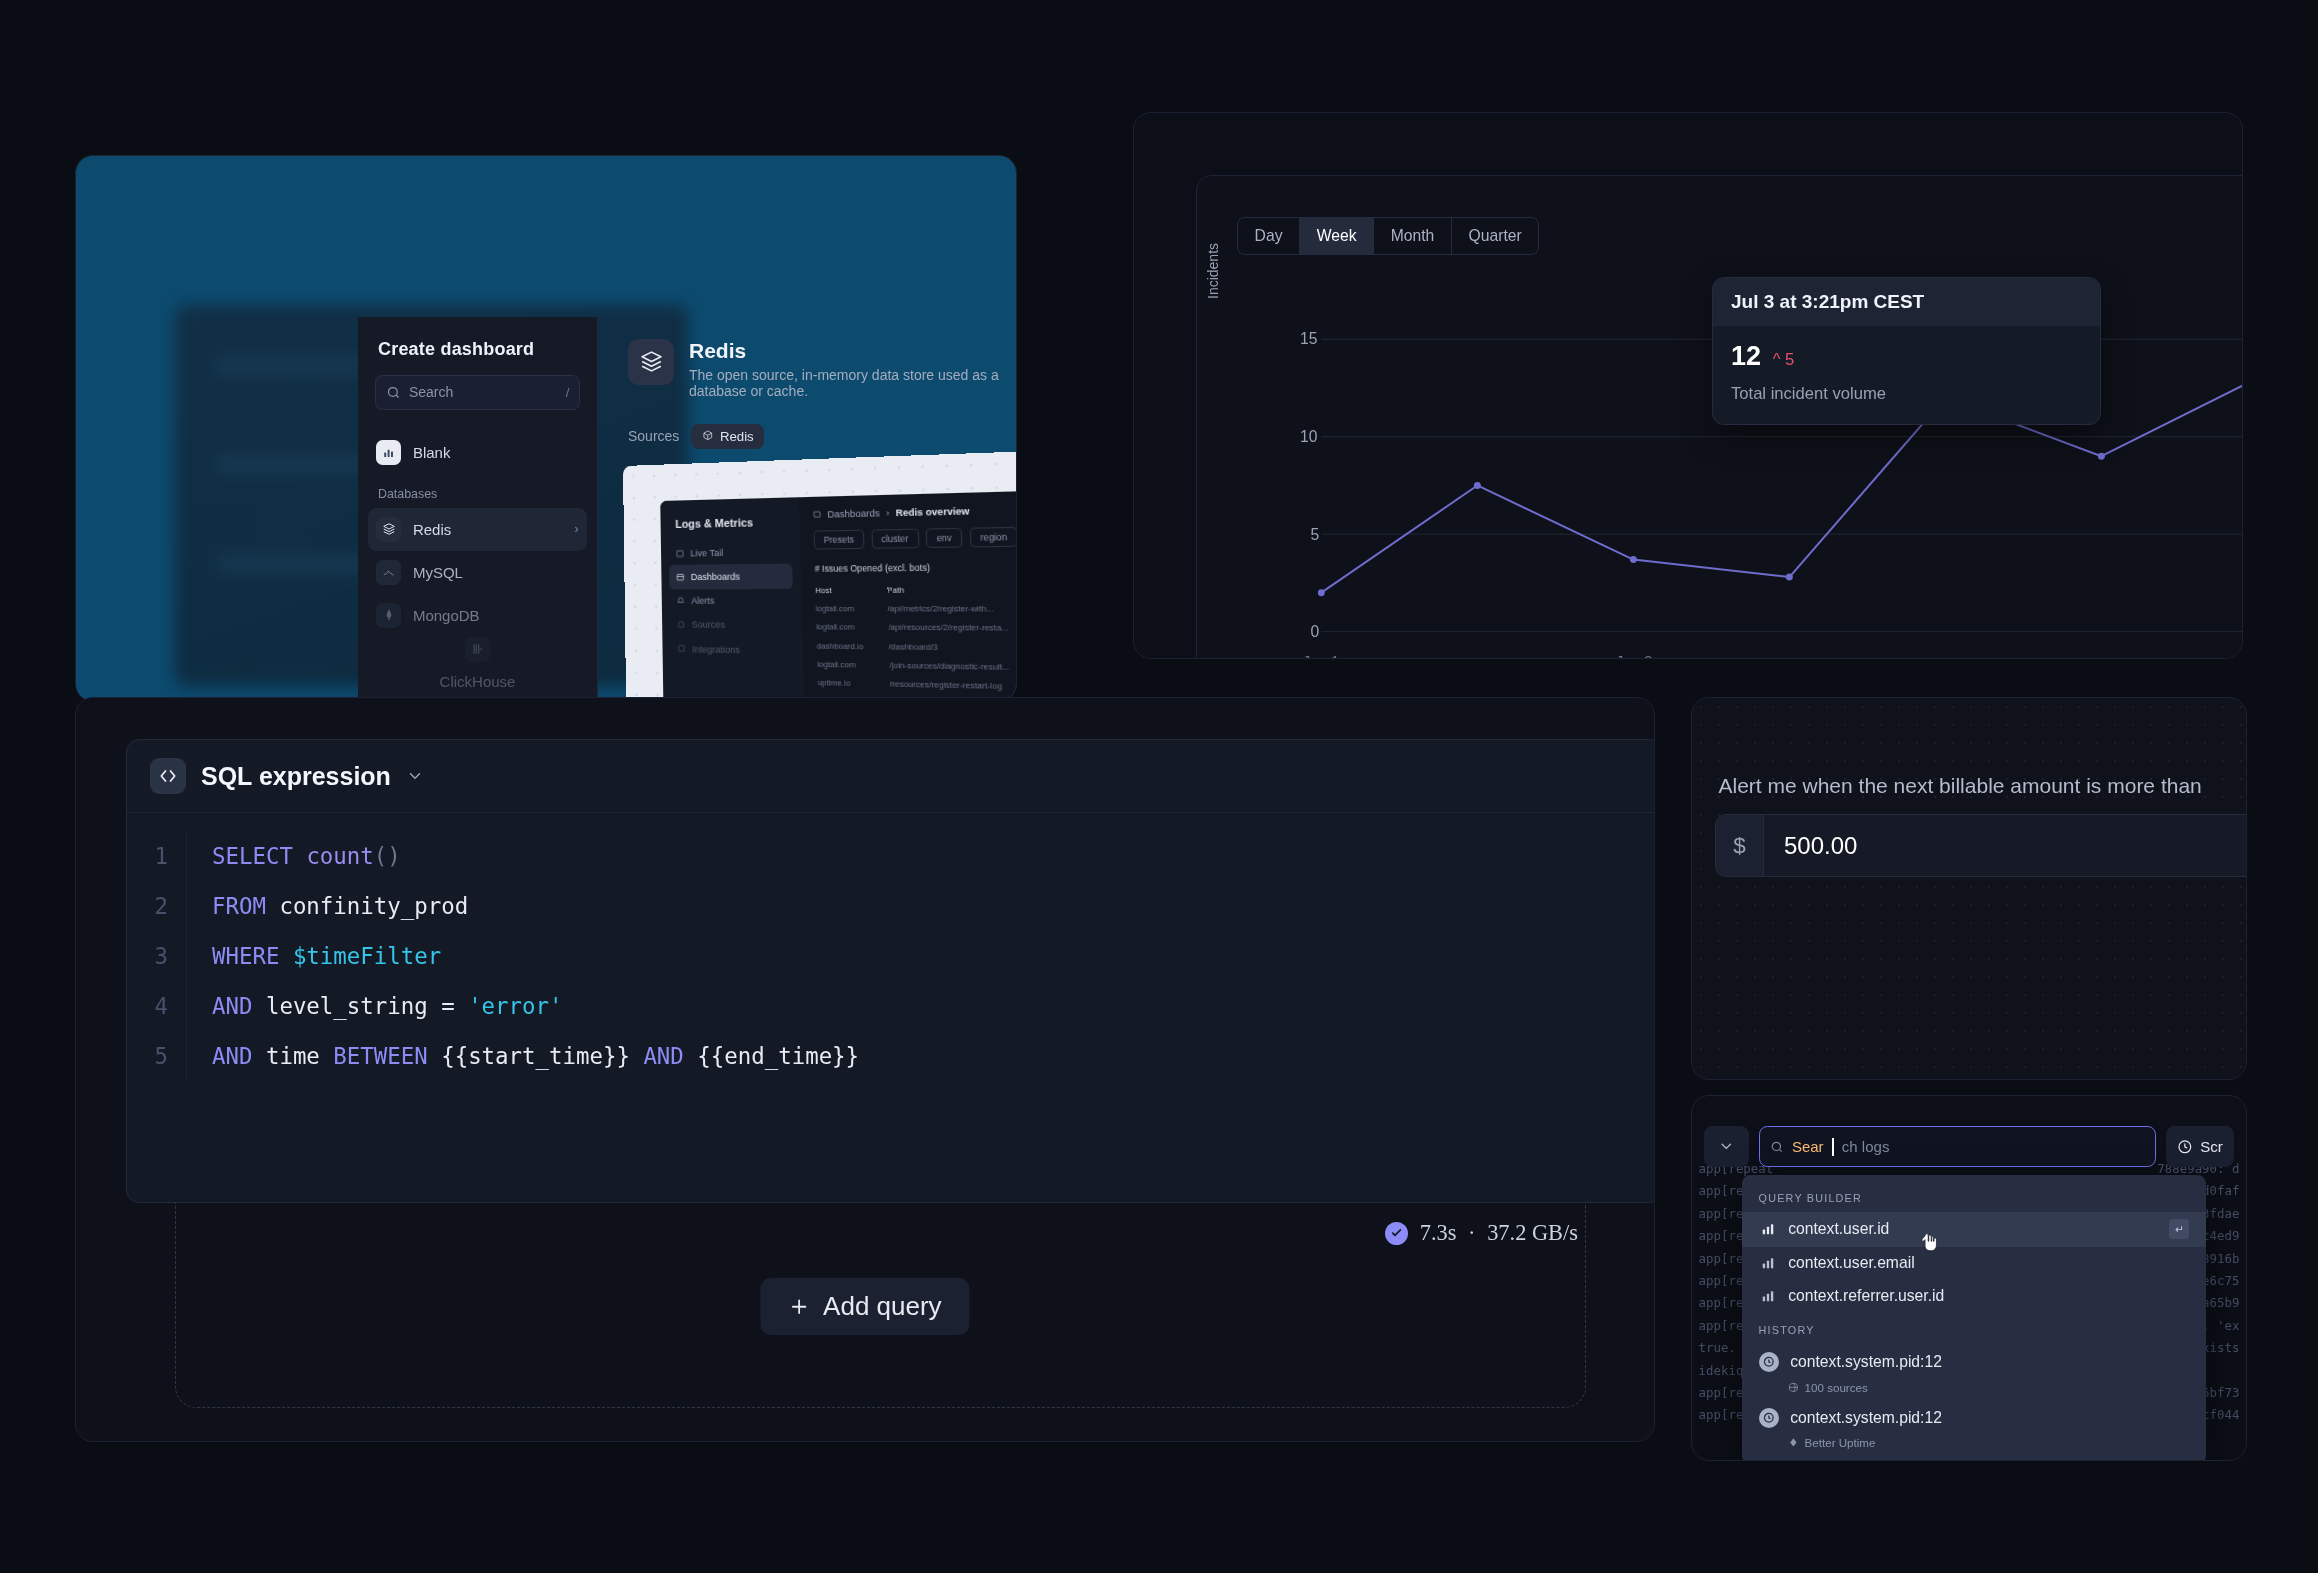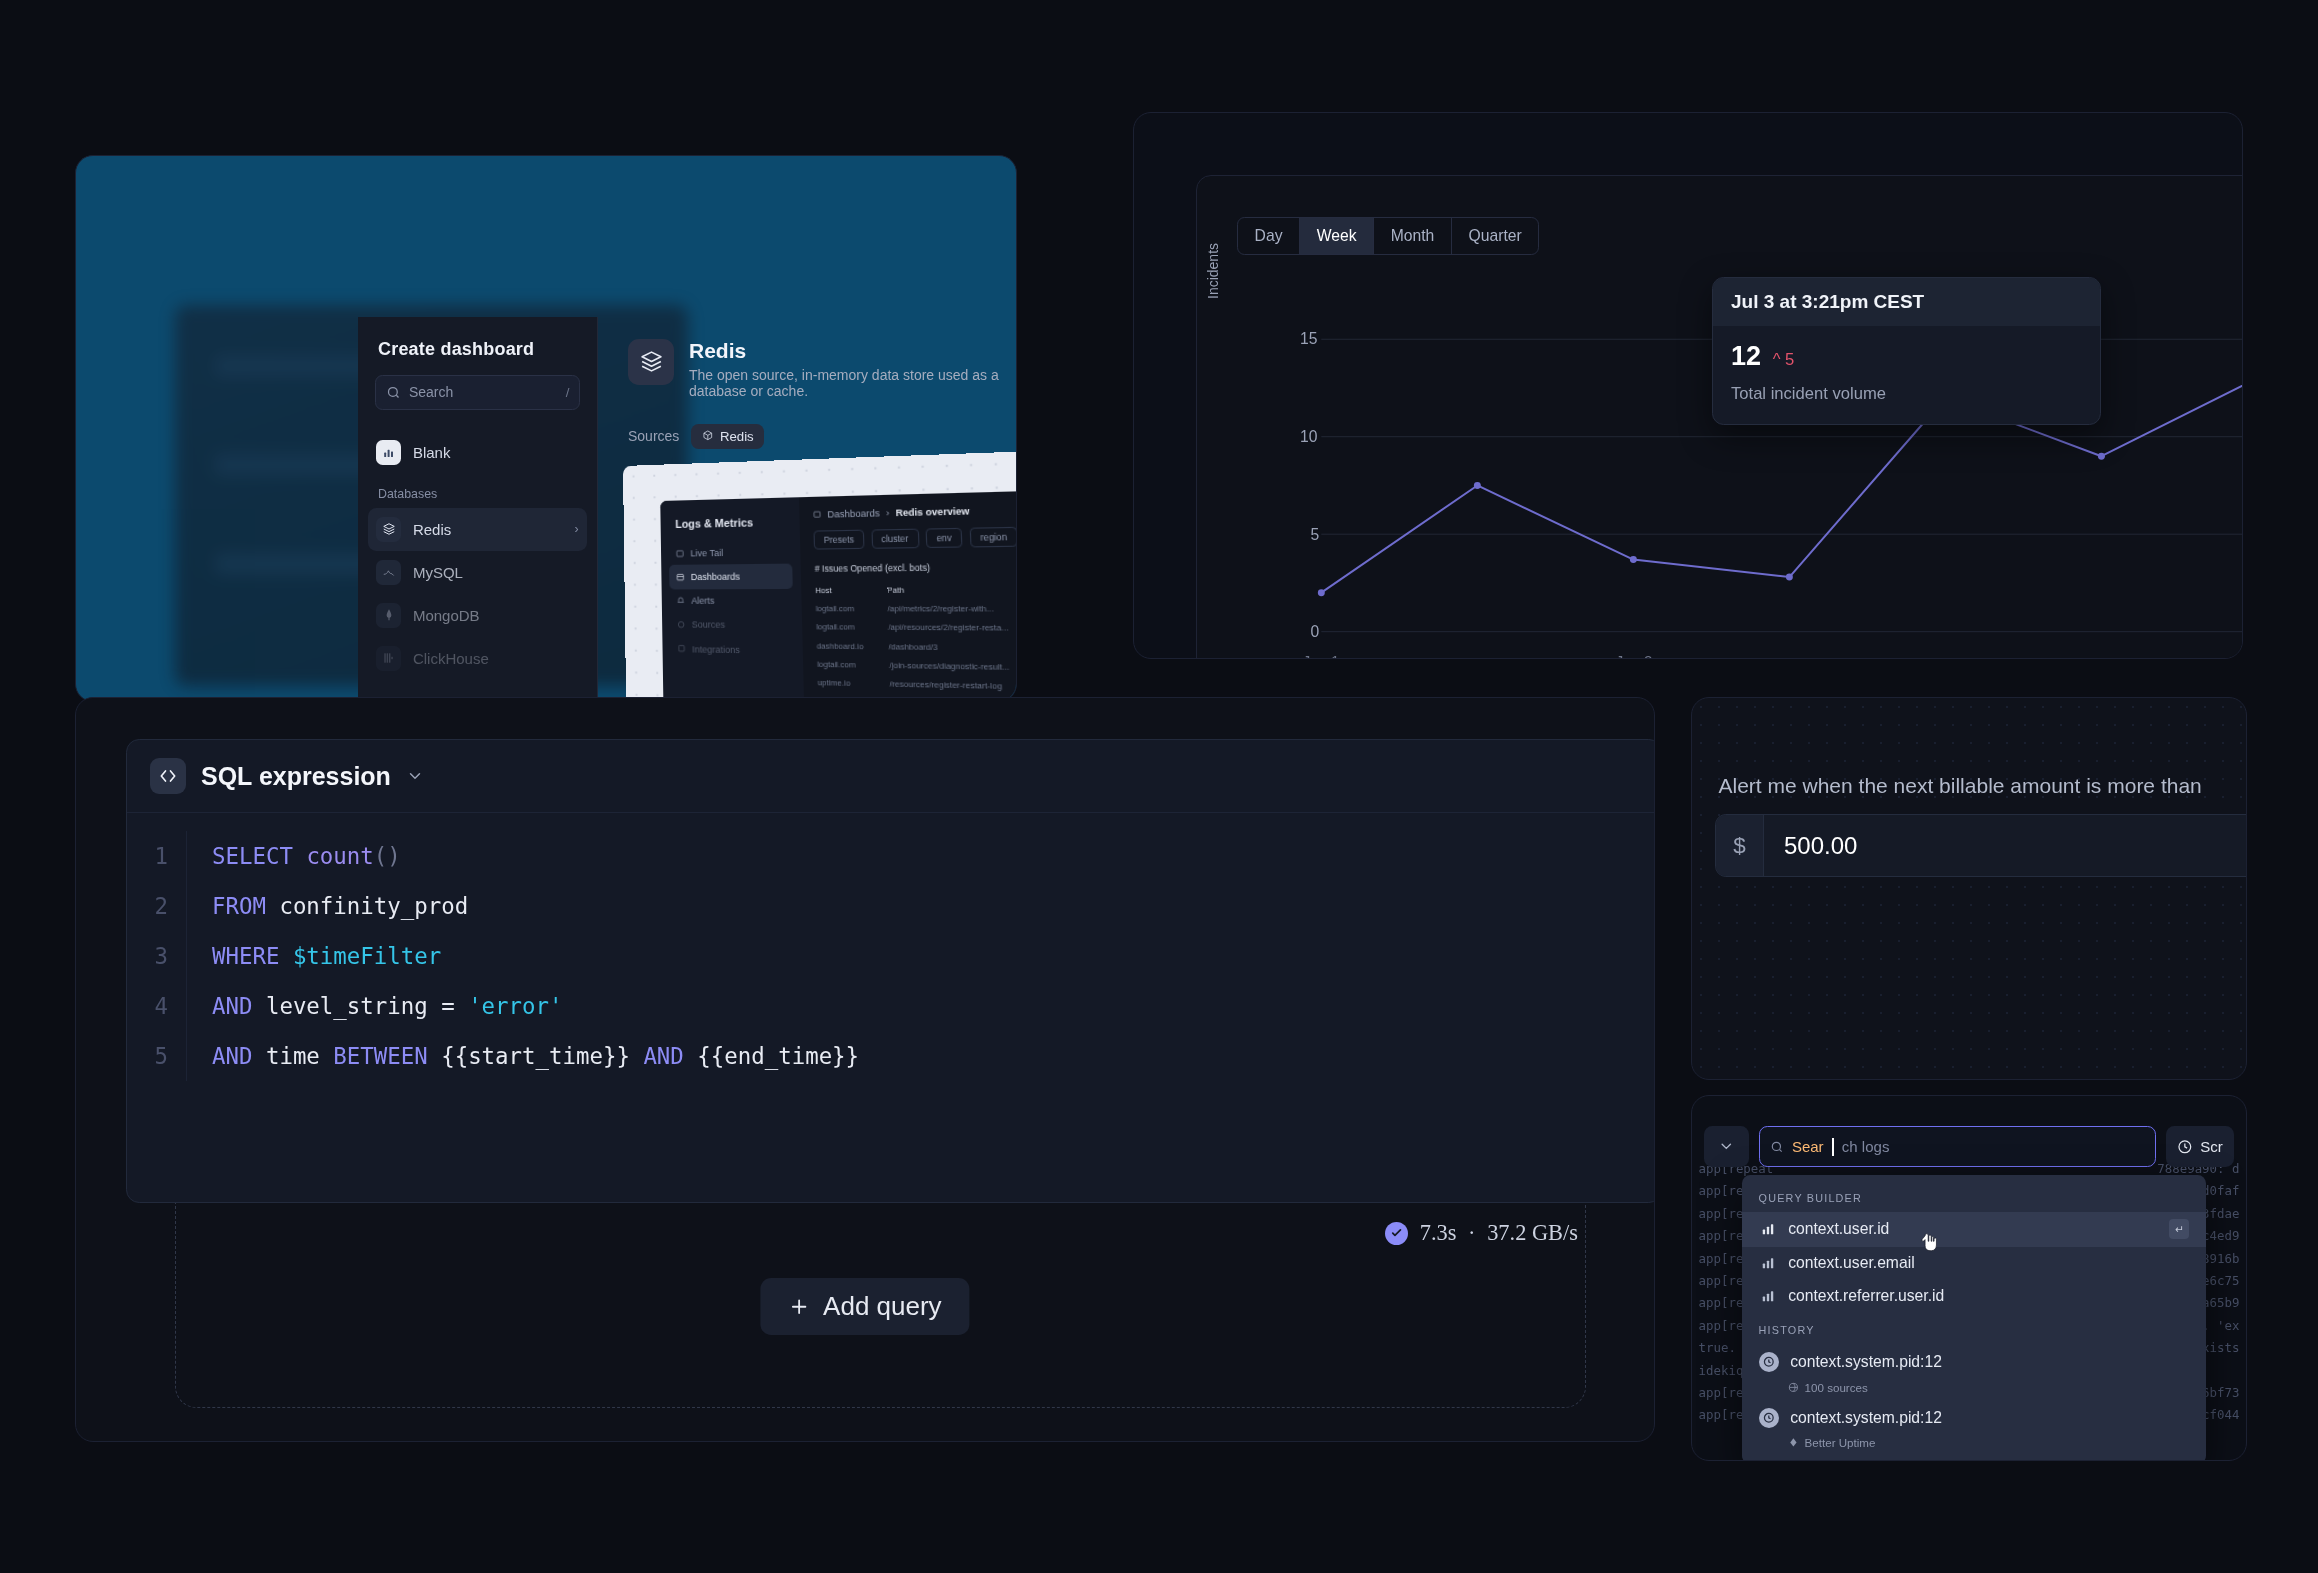--- a/index.html
+++ b/index.html
@@ -51,21 +51,21 @@
   .c1-item.sel { background:#1f2636; }
   .c1-item .chev { margin-left:auto; color:#8089a0; font-size:12.4px; }
   .c1-ico {
     width:25px; height:25px; border-radius:6.6px; background:#242c3e;
     display:flex; align-items:center; justify-content:center; flex:none;
   }
   .c1-ico.white { background:#e8ebf2; }
   .c1-sec { color:#868ea4; font-size:12.4px; padding: 13.2px 20px 6.6px 20px; }
   .dim1 { opacity:.78; }
   .dim2 { opacity:.5; }
-  .dim3 { opacity:.3; }
+  .dim3 { opacity:.3;flex-direction:column; }
 
   
   .c1-detail { position:absolute; left:522px; top:161px; right:0; bottom:0; }
   .c1-dhead { display:flex; gap:15px; padding: 21.5px 0 0 30px; align-items:flex-start; }
   .c1-dicon {
     width:46px; height:46px; border-radius:10.8px; background:#2b3348;
     display:flex; align-items:center; justify-content:center; flex:none;
   }
   .c1-dname { color:#f2f4fa; font-size:21px; font-weight:700; line-height:1.1; }
   .c1-ddesc { color:#a6adbf; font-size:14px; margin-top:5px; }

